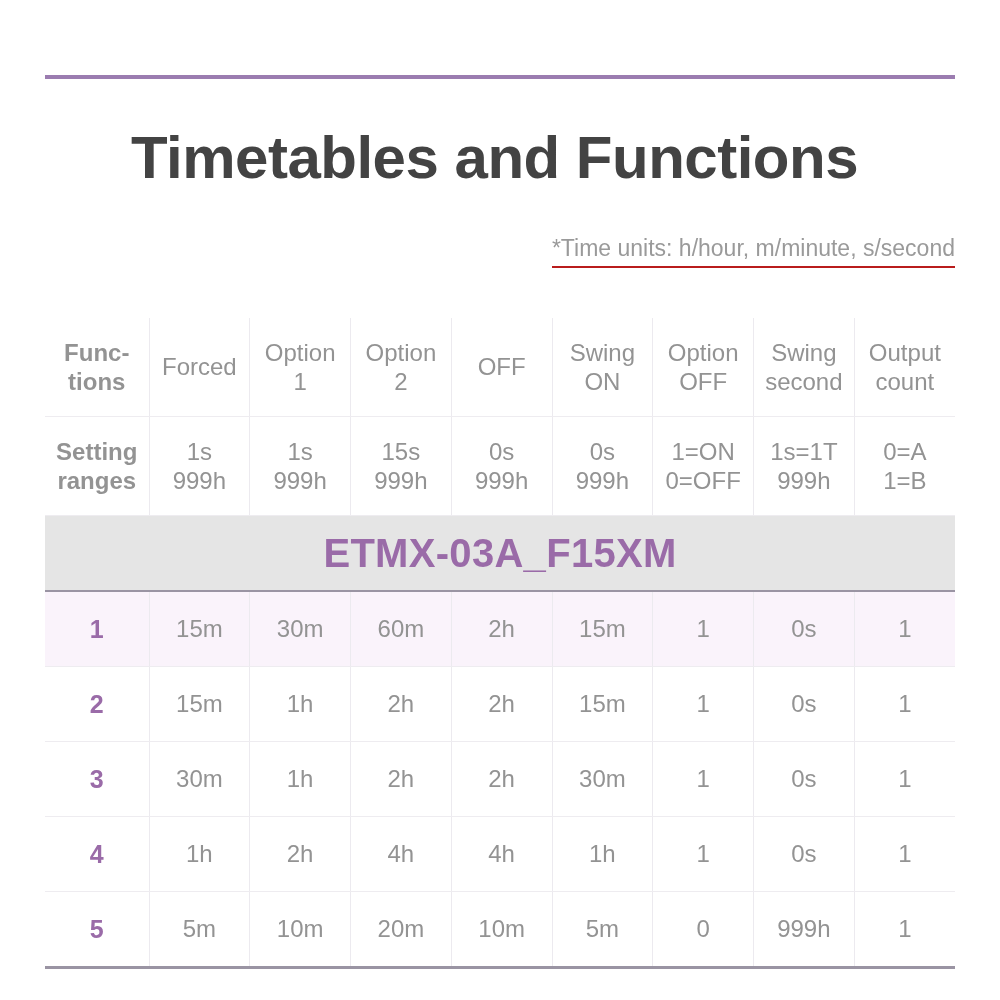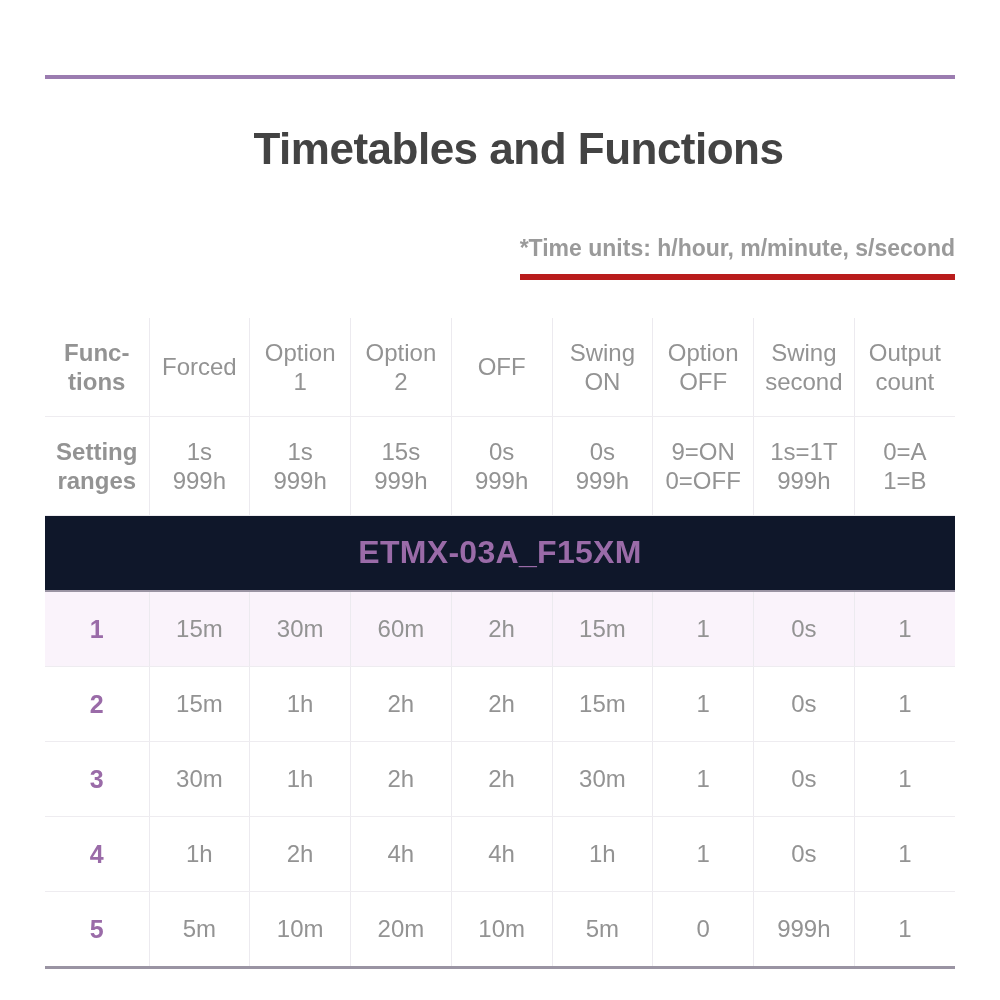--- a/index.html
+++ b/index.html
@@ -28,48 +28,47 @@
     left: 45px;
     top: 75px;
     width: 910px;
     height: 4px;
     background: #9b7cb0;
   }
 
   
   .title {
     position: absolute;
-    left: 66px;
+    left: 42px;
     top: 126px;
     width: 905px;
     text-align: center;
-    font-size: 44px;
+    font-size: 60px;
     font-weight: bold;
     color: #434343;
     letter-spacing: -0.5px;
     line-height: 1.05;
     white-space: nowrap;
   }
 
   
   .notes {
     position: absolute;
     right: 45px;
     top: 232px;
     text-align: right;
     color: #9a9a9a;
     font-size: 23px;
     line-height: 1.42;
   }
   .notes .note-line {
     display: inline-block;
-    border-bottom: 6px solid #b91c1c;
-    padding-bottom: 9px;
+    border-bottom: 2px solid #b91c1c;
+    padding-bottom: 1px;
     white-space: nowrap;
-    font-weight: bold;
   }
   .notes .note-row { display: block; margin-bottom: 5px; }
 
   
   .table-wrap {
     position: absolute;
     left: 45px;
     top: 318px;
     width: 910px;
   }
@@ -103,23 +102,23 @@
     font-size: 25px;
   }
   td.hdr-num { color: #9a9a9a; font-size: 26px; }
   td.hdr-txt { color: #9a9a9a; font-size: 24px; }
 
   tr.row-no td   { height: 56px; }
   tr.row-func td { height: 86px; }
   tr.row-set td  { height: 86px; }
 
   tr.model-band td {
-    background: #0f172a;
+    background: #e5e5e5;
     color: #9a6ba8;
-    font-size: 32px;
+    font-size: 40px;
     font-weight: bold;
     height: 62px;
     border-left: none;
     border-right: none;
     border-bottom: 2px solid #9a94a3;
     border-top: 1px solid #e4dfe8;
     letter-spacing: 0.3px;
   }
 
   tr.data td { height: 62px; }
@@ -213,21 +212,21 @@
           </td>
           <td class="hdr-txt">
             <div>0s</div>
             <div>999h</div>
           </td>
           <td class="hdr-txt">
             <div>0s</div>
             <div>999h</div>
           </td>
           <td class="hdr-txt">
-            <div>9=ON</div>
+            <div>1=ON</div>
             <div>0=OFF</div>
           </td>
           <td class="hdr-txt">
             <div>1s=1T</div>
             <div>999h</div>
           </td>
           <td class="hdr-txt">
             <div>0=A</div>
             <div>1=B</div>
           </td>

